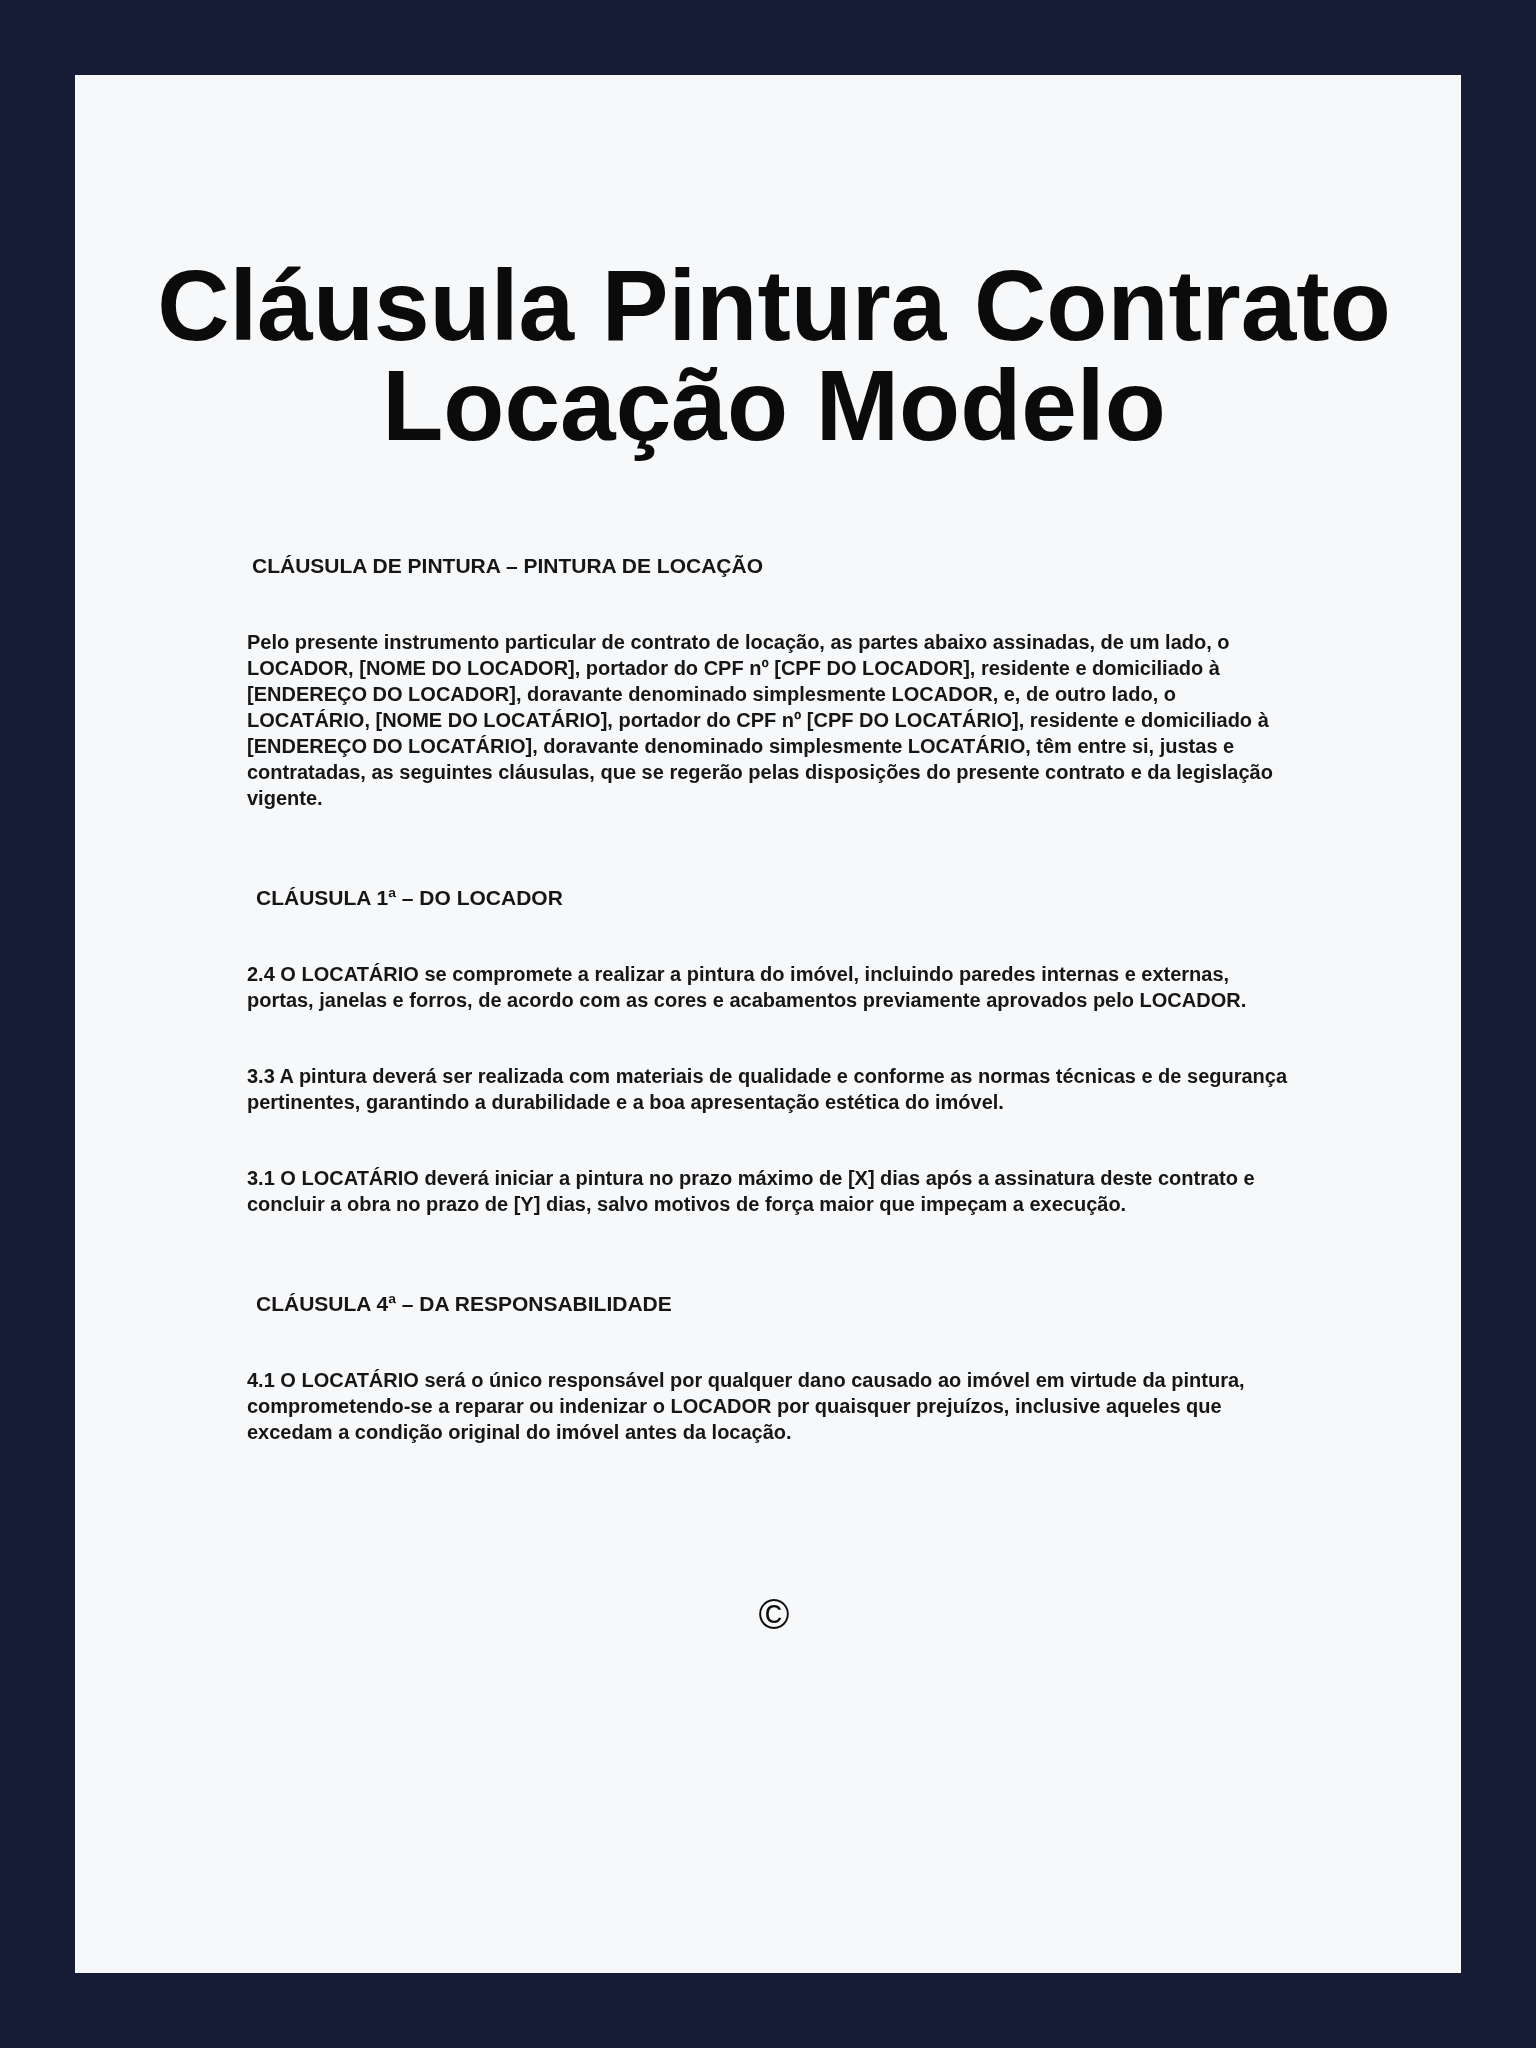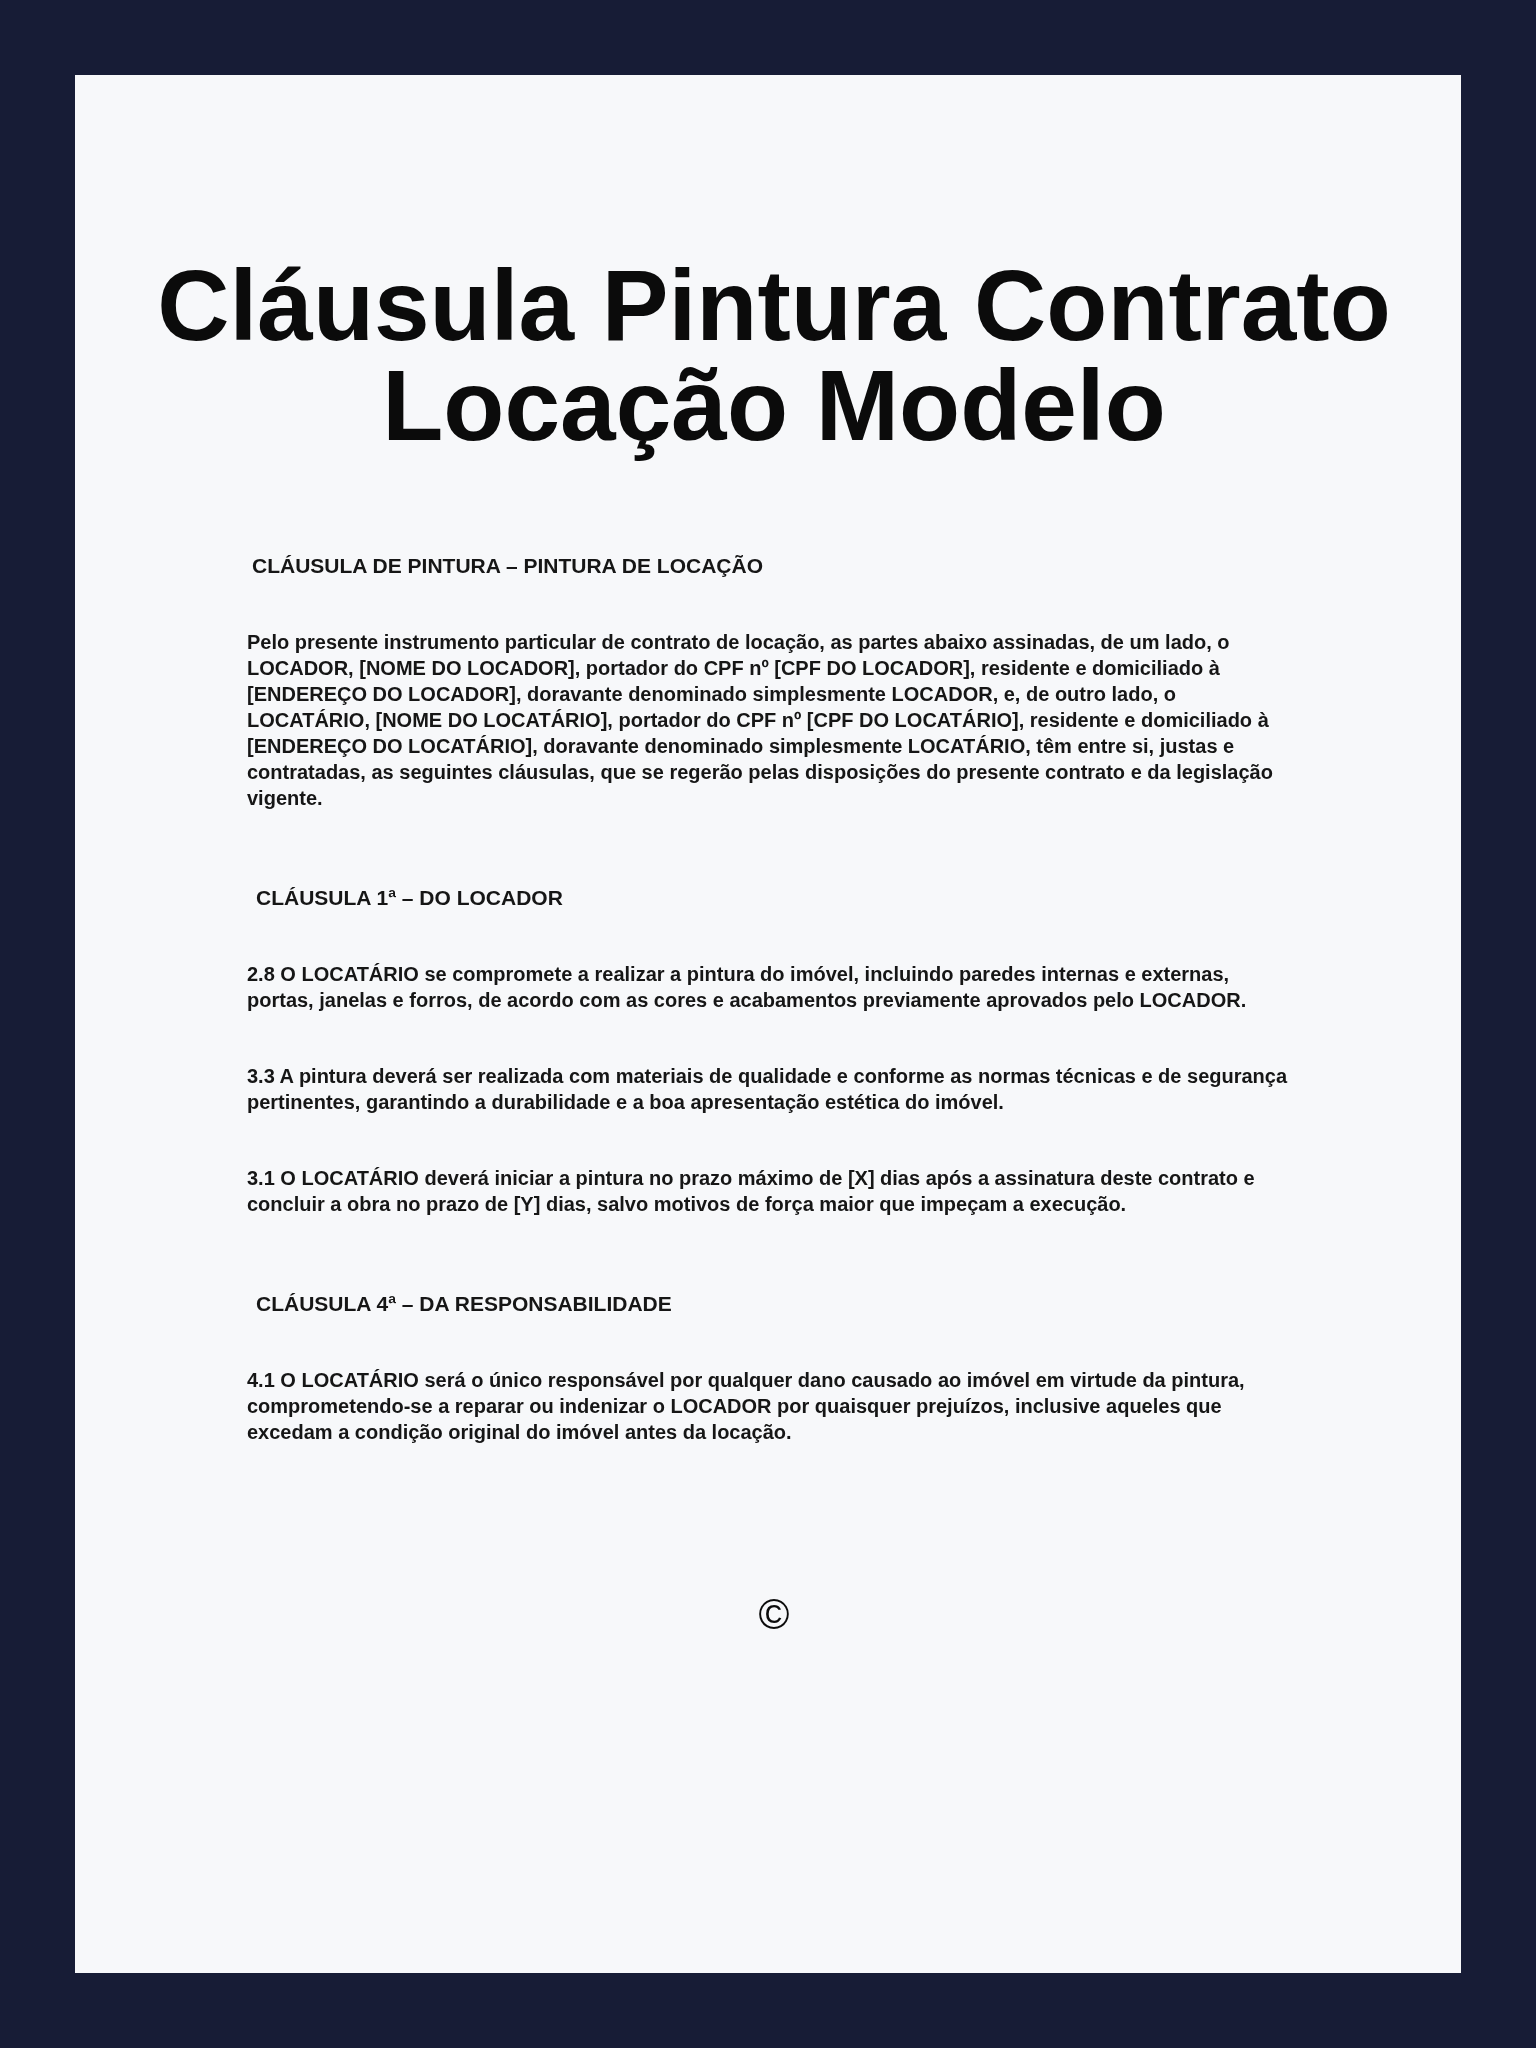--- a/index.html
+++ b/index.html
@@ -77,21 +77,21 @@
     </h1>
 
     <div class="doc">
 
       <h2 class="first">CLÁUSULA DE PINTURA – PINTURA DE LOCAÇÃO</h2>
 
       <p>Pelo presente instrumento particular de contrato de locação, as partes abaixo assinadas, de um lado, o LOCADOR, [NOME DO LOCADOR], portador do CPF nº [CPF DO LOCADOR], residente e domiciliado à [ENDEREÇO DO LOCADOR], doravante denominado simplesmente LOCADOR, e, de outro lado, o LOCATÁRIO, [NOME DO LOCATÁRIO], portador do CPF nº [CPF DO LOCATÁRIO], residente e domiciliado à [ENDEREÇO DO LOCATÁRIO], doravante denominado simplesmente LOCATÁRIO, têm entre si, justas e contratadas, as seguintes cláusulas, que se regerão pelas disposições do presente contrato e da legislação vigente.</p>
 
       <h2>CLÁUSULA 1ª – DO LOCADOR</h2>
 
-      <p>2.8 O LOCATÁRIO se compromete a realizar a pintura do imóvel, incluindo paredes internas e externas, portas, janelas e forros, de acordo com as cores e acabamentos previamente aprovados pelo LOCADOR.</p>
+      <p>2.4 O LOCATÁRIO se compromete a realizar a pintura do imóvel, incluindo paredes internas e externas, portas, janelas e forros, de acordo com as cores e acabamentos previamente aprovados pelo LOCADOR.</p>
       <p>3.3 A pintura deverá ser realizada com materiais de qualidade e conforme as normas técnicas e de segurança pertinentes, garantindo a durabilidade e a boa apresentação estética do imóvel.</p>
 
       <p>3.1 O LOCATÁRIO deverá iniciar a pintura no prazo máximo de [X] dias após a assinatura deste contrato e concluir a obra no prazo de [Y] dias, salvo motivos de força maior que impeçam a execução.</p>
 
       <h2>CLÁUSULA 4ª – DA RESPONSABILIDADE</h2>
       <p>4.1 O LOCATÁRIO será o único responsável por qualquer dano causado ao imóvel em virtude da pintura, comprometendo-se a reparar ou indenizar o LOCADOR por quaisquer prejuízos, inclusive aqueles que excedam a condição original do imóvel antes da locação.</p>
 
       <div class="copyright">©</div>
 
     </div>

